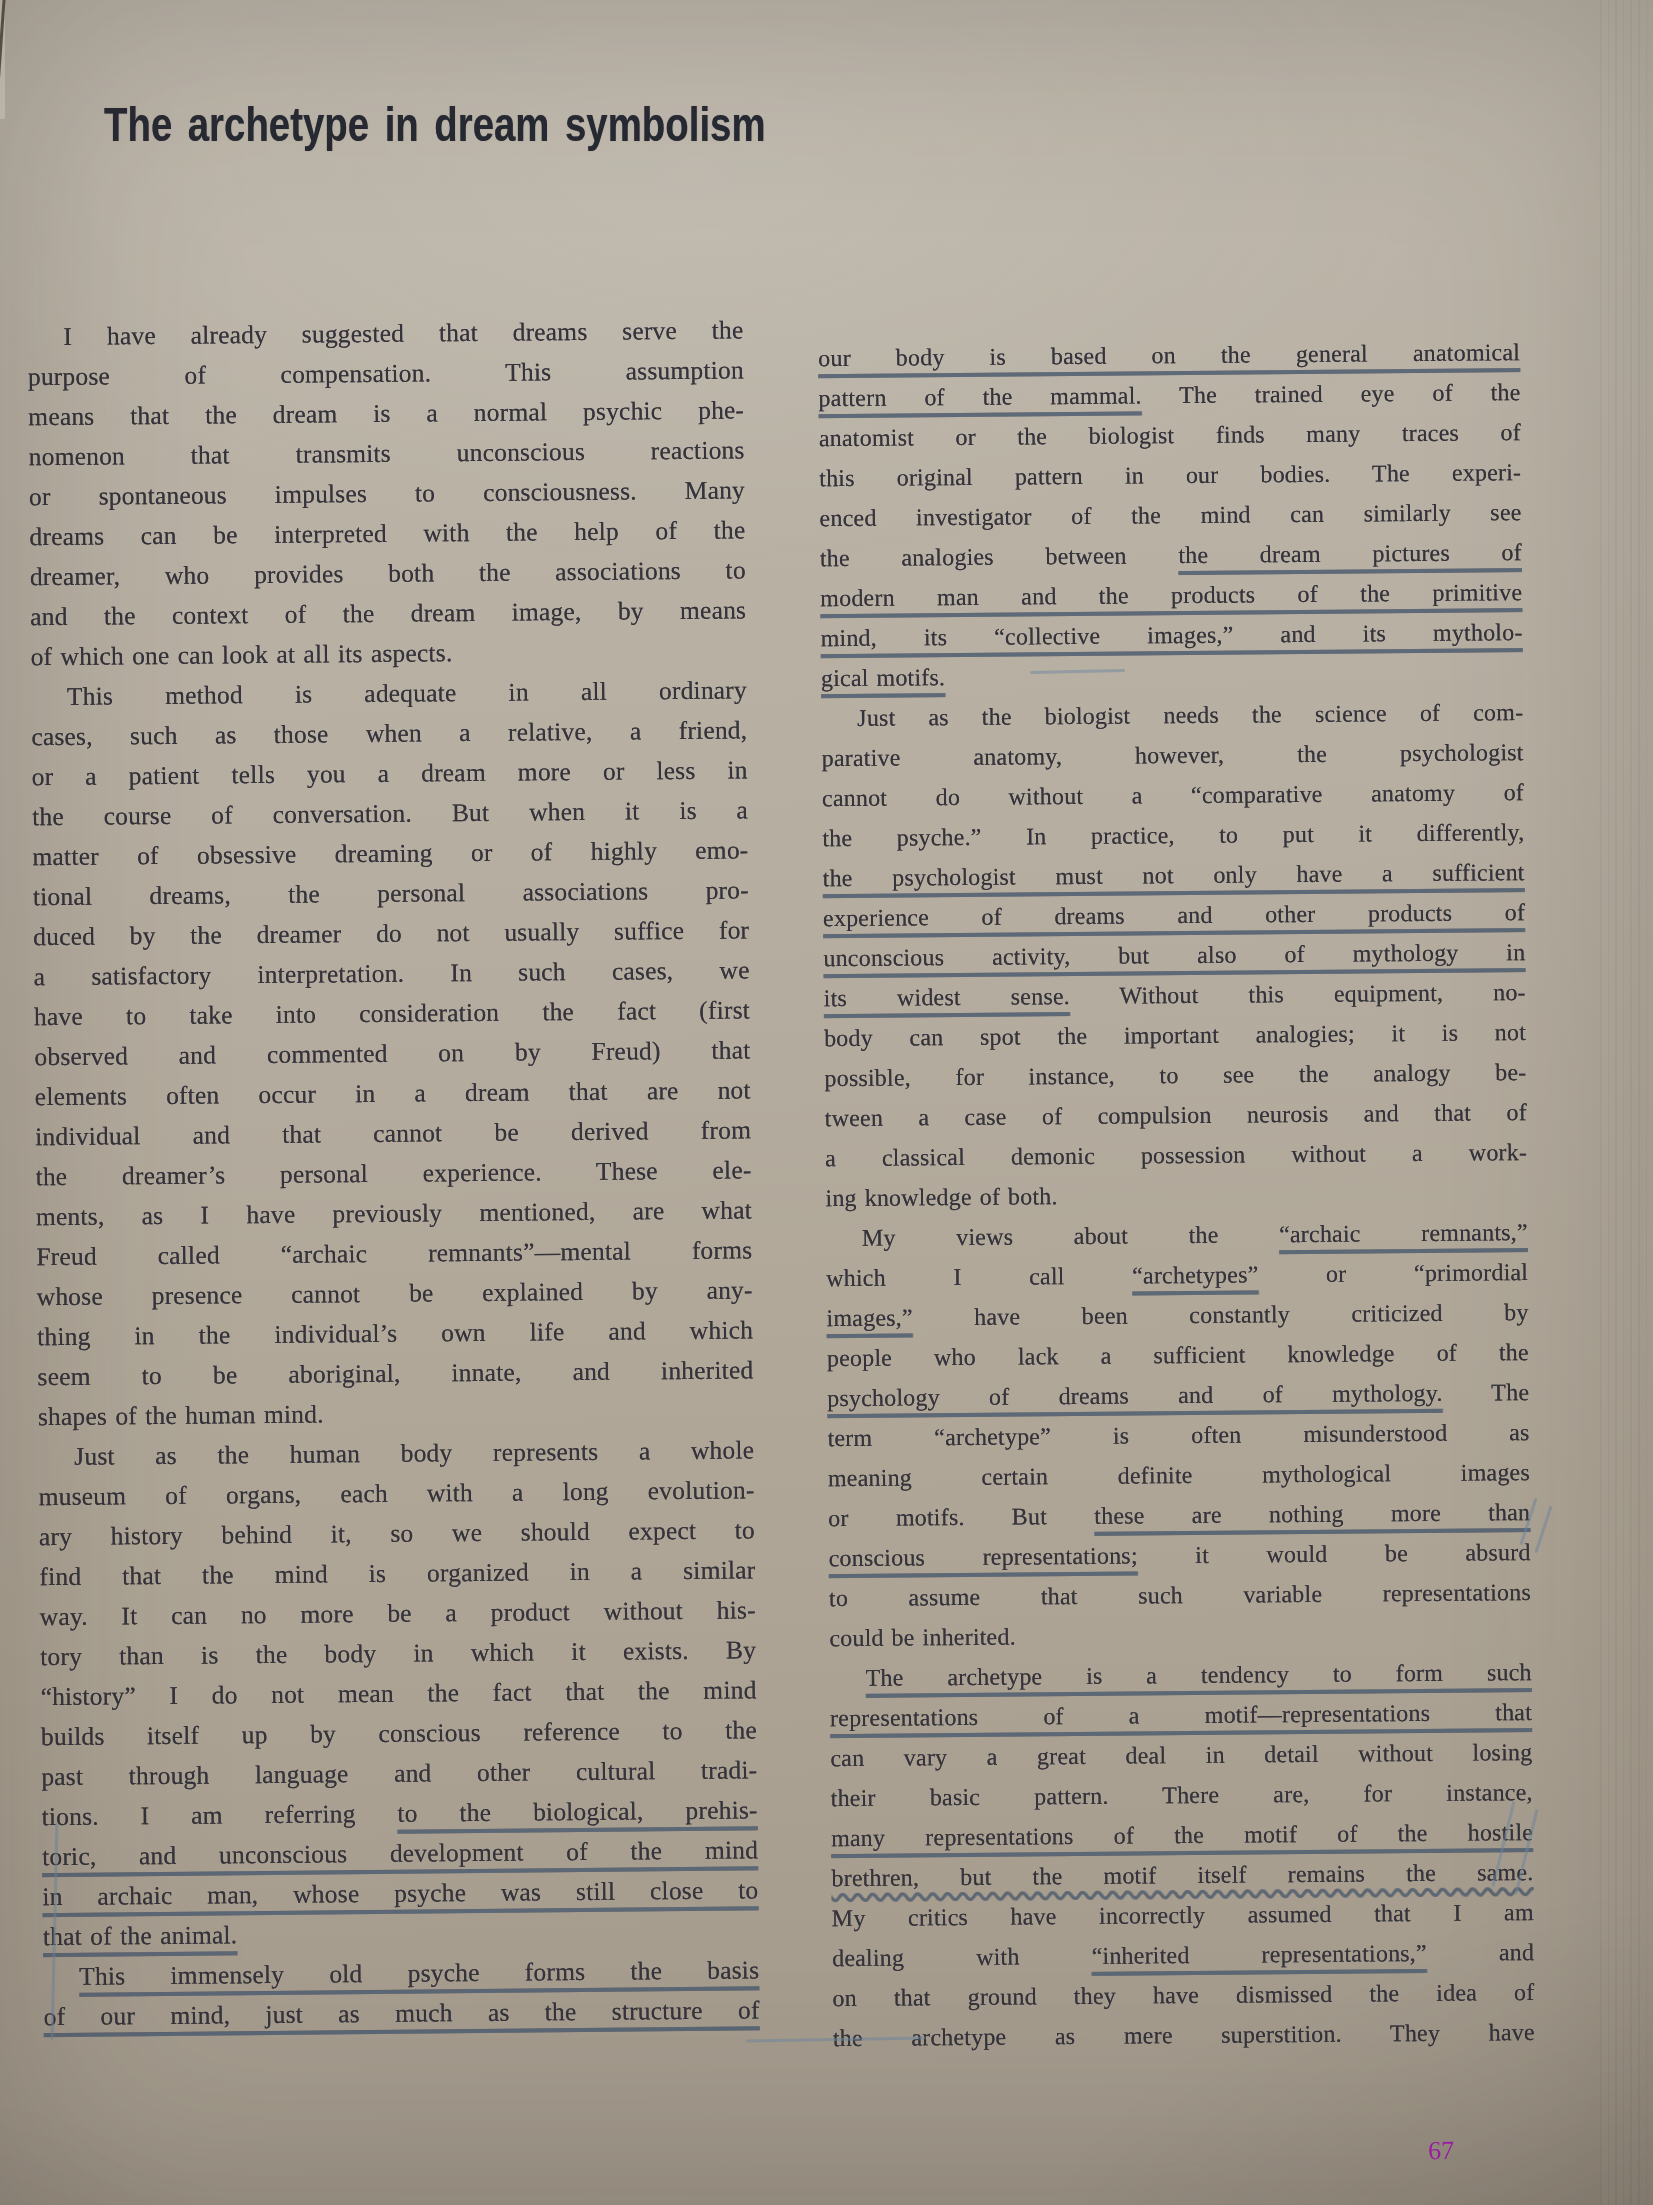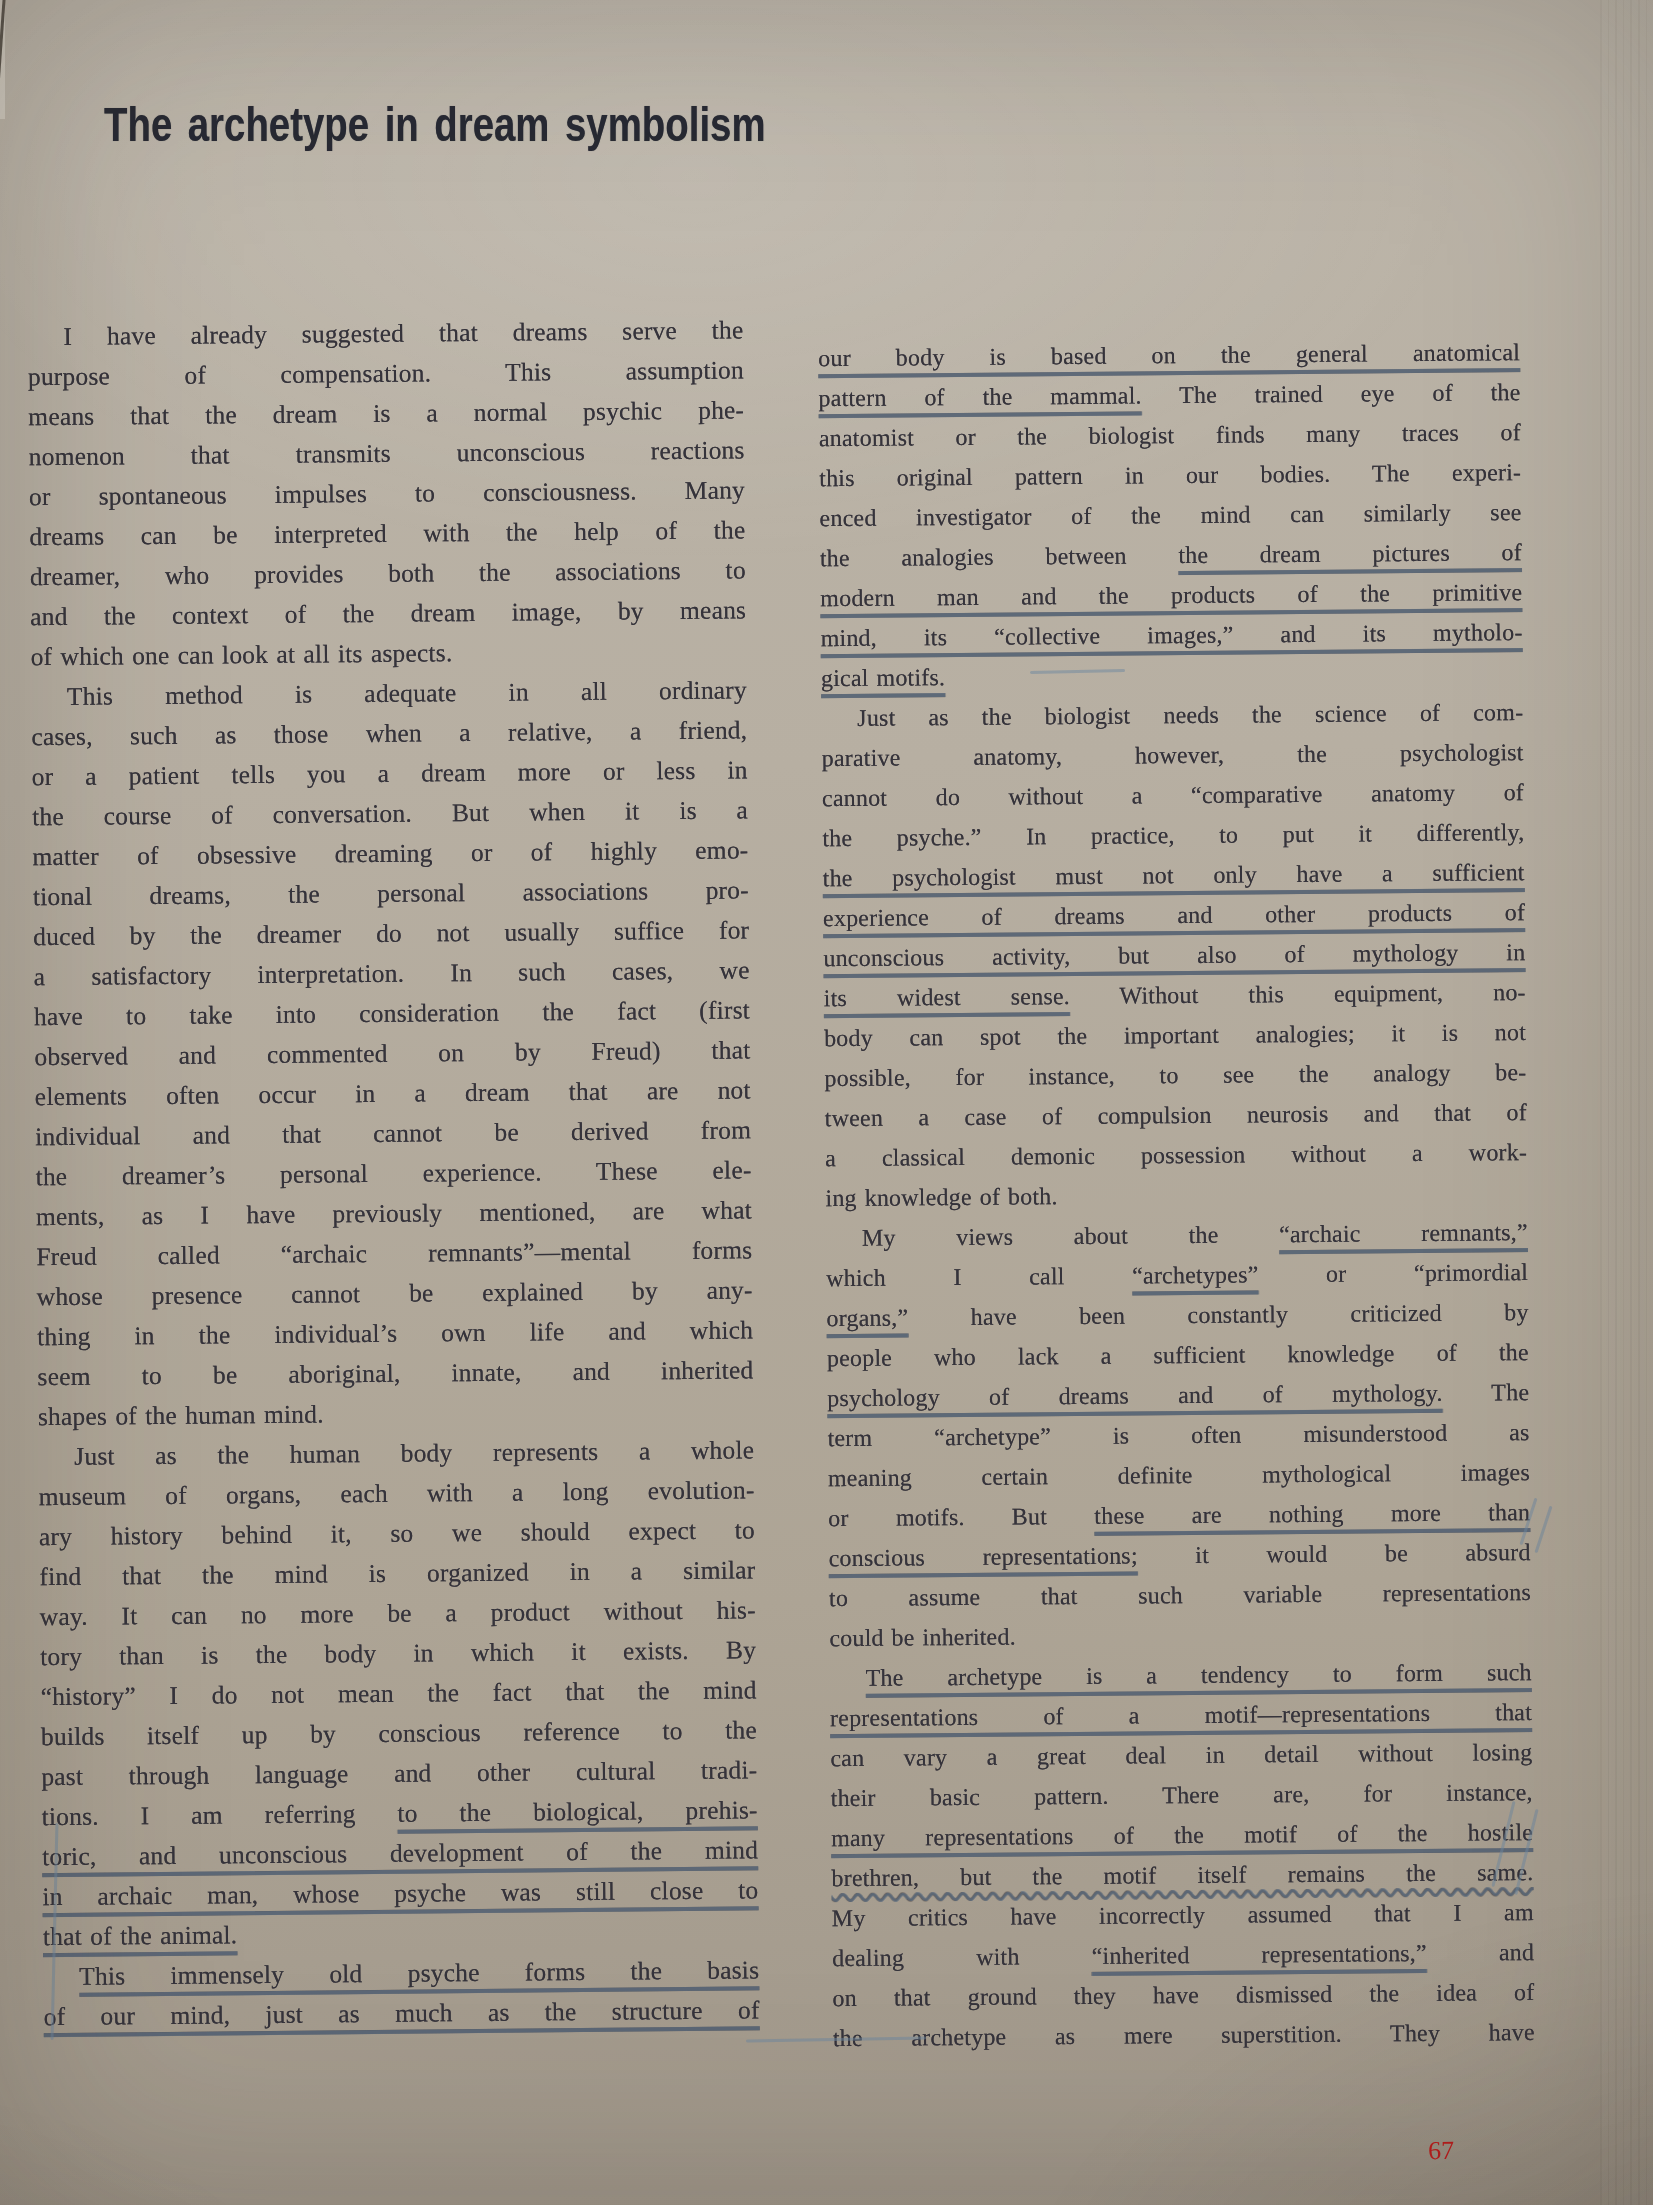--- a/index.html
+++ b/index.html
@@ -45,21 +45,21 @@
     text-decoration-skip-ink:none;
   }
   .uw{
     text-decoration:underline;
     text-decoration-style:wavy;
     text-decoration-color:rgba(110,135,160,0.5);
     text-decoration-thickness:2.5px;
     text-underline-offset:6.8px;
     text-decoration-skip-ink:none;
   }
-  .pagenum{position:absolute;left:1428px;top:2136px;font-size:26px;color:#b91c1c;
+  .pagenum{position:absolute;left:1428px;top:2136px;font-size:26px;color:#a21caf;
     transform:rotate(-1deg);z-index:4;}
 
   .pencil{position:absolute;background:rgba(110,135,160,0.5);border-radius:2.5px;z-index:5;}
   .m-vert{left:53px;top:1823px;width:2.5px;height:217px;transform:rotate(1.3deg);}
   .m-ext1{left:746px;top:2038px;width:180px;height:3.4px;transform:rotate(-1deg);}
   .m-ext2{left:1030px;top:670px;width:95px;height:3.4px;transform:rotate(-1.2deg);}
   .m-sa1{left:1527px;top:1497px;width:3.4px;height:49px;transform:rotate(18deg);}
   .m-sa2{left:1542px;top:1505px;width:3.4px;height:49px;transform:rotate(18deg);}
   .m-sb1{left:1502px;top:1800px;width:3.4px;height:88px;transform:rotate(14deg);}
   .m-sb2{left:1525px;top:1808px;width:3.4px;height:88px;transform:rotate(14deg);}
@@ -136,21 +136,21 @@
     <div class="ln"><span class="u">experience of dreams and other products of</span></div>
     <div class="ln"><span class="u">unconscious activity, but also of mythology in</span></div>
     <div class="ln"><span class="u">its widest sense.</span><span> Without this equipment, no-</span></div>
     <div class="ln"><span>body can spot the important analogies; it is not</span></div>
     <div class="ln"><span>possible, for instance, to see the analogy be-</span></div>
     <div class="ln"><span>tween a case of compulsion neurosis and that of</span></div>
     <div class="ln"><span>a classical demonic possession without a work-</span></div>
     <div class="ln left"><span>ing knowledge of both.</span></div>
     <div class="ln ind"><span>My views about the </span><span class="u">“archaic remnants,”</span></div>
     <div class="ln"><span>which I call </span><span class="u">“archetypes”</span><span> or “primordial</span></div>
-    <div class="ln"><span class="u">organs,”</span><span> have been constantly criticized by</span></div>
+    <div class="ln"><span class="u">images,”</span><span> have been constantly criticized by</span></div>
     <div class="ln"><span>people who lack a sufficient knowledge of the</span></div>
     <div class="ln"><span class="u">psychology of dreams and of mythology.</span><span> The</span></div>
     <div class="ln"><span>term “archetype” is often misunderstood as</span></div>
     <div class="ln"><span>meaning certain definite mythological images</span></div>
     <div class="ln"><span>or motifs. But </span><span class="u">these are nothing more than</span></div>
     <div class="ln"><span class="u">conscious representations;</span><span> it would be absurd</span></div>
     <div class="ln"><span>to assume that such variable representations</span></div>
     <div class="ln left"><span>could be inherited.</span></div>
     <div class="ln ind"><span class="u">The archetype is a tendency to form such</span></div>
     <div class="ln"><span class="u">representations of a motif—representations that</span></div>

